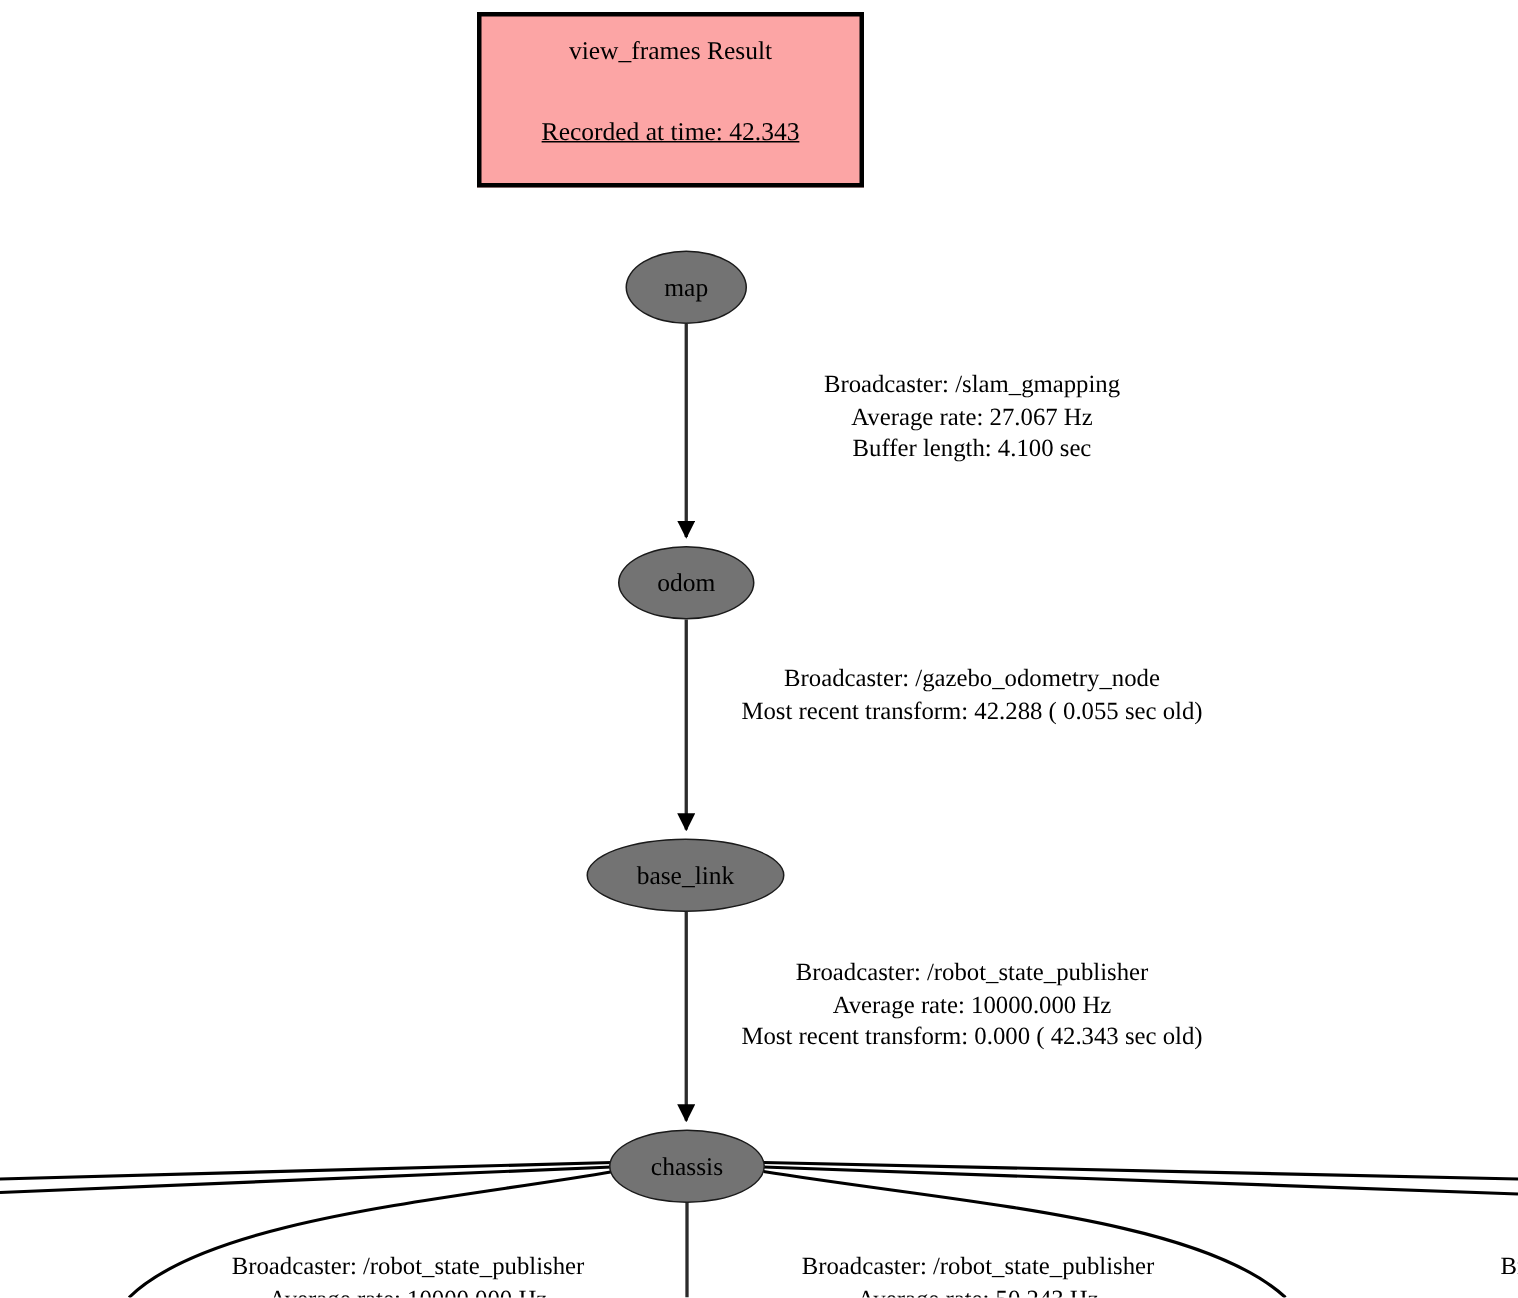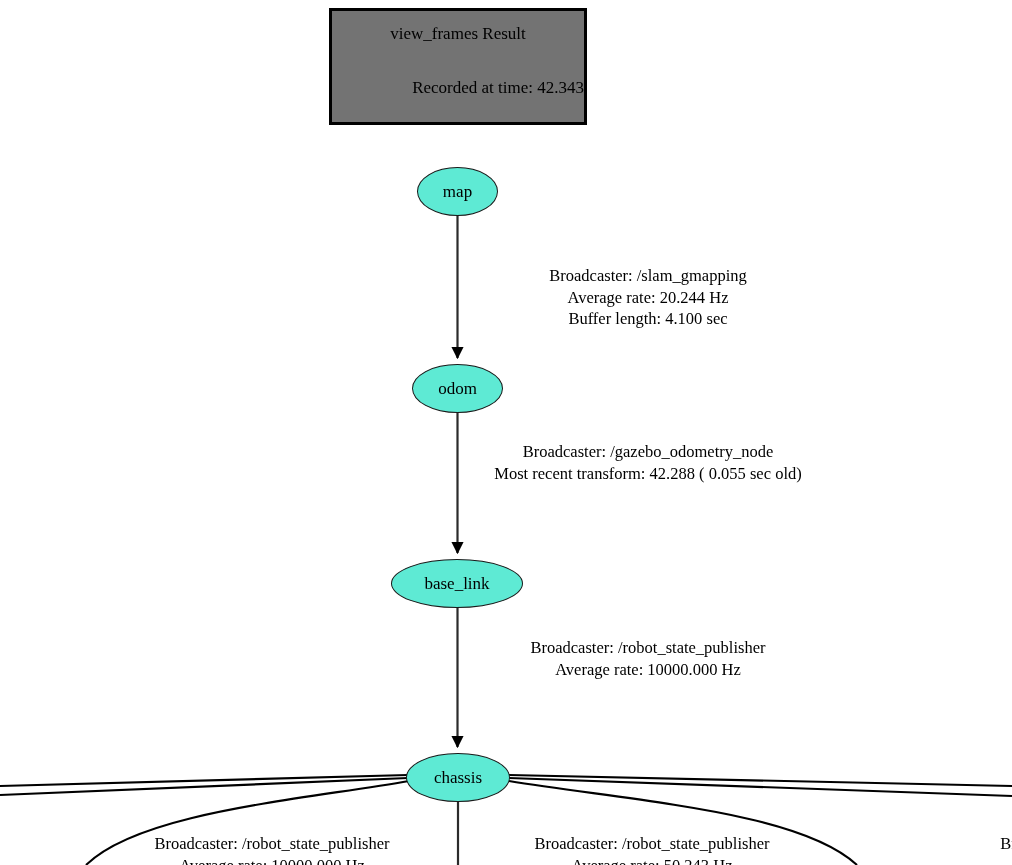--- a/index.html
+++ b/index.html
@@ -29,53 +29,54 @@
     left: 0;
     top: 0;
     width: 1012px;
     height: 865px;
     pointer-events: none;
   }
 
   
   .result-box {
     position: absolute;
-    left: 329px;
+    left: 318px;
     top: 8px;
     width: 258px;
     height: 117px;
     border: 3px solid #000000;
-    background: #737373;
+    background: #fca5a5;
     box-sizing: border-box;
   }
   .result-title {
     position: absolute;
     left: 0;
     top: 13px;
     width: 100%;
     text-align: center;
     font-size: 17px;
     line-height: 20px;
     white-space: nowrap;
   }
   .result-time {
     position: absolute;
     left: 0;
     top: 67px;
     width: 100%;
-    text-align: right;
+    text-align: center;
     font-size: 17px;
     line-height: 20px;
     white-space: nowrap;
+    text-decoration: underline;
   }
 
   
   .node {
     position: absolute;
-    background: #5eead4;
+    background: #737373;
     border: 1.6px solid #1a1a1a;
     border-radius: 50%;
     box-sizing: border-box;
     display: flex;
     align-items: center;
     justify-content: center;
   }
   .node-label {
     font-size: 17px;
     line-height: 17px;
@@ -92,21 +93,21 @@
   .edge-label {
     position: absolute;
     text-align: center;
     font-size: 16.5px;
     line-height: 21.5px;
     white-space: nowrap;
     color: #000000;
   }
   .edge-label div { white-space: nowrap; }
 
-  #label-map-odom       { left: 453px; top: 245px; width: 390px; margin-top: 20px; }
+  #label-map-odom       { left: 453px; top: 245px; width: 390px; }
   #label-odom-baselink  { left: 453px; top: 441px; width: 390px; }
   #label-baselink-chassis { left: 453px; top: 637px; width: 390px; }
 
   
   #label-bottom-left {
     left: 107px; top: 833px; width: 330px;
   }
   #label-bottom-center {
     left: 487px; top: 833px; width: 330px;
   }
@@ -160,32 +161,33 @@
   <div class="node" id="node-chassis">
     <span class="node-label">chassis</span>
   </div>
 
   <div class="node" id="node-base-link">
     <span class="node-label">base_link</span>
   </div>
 
   <div class="edge-label" id="label-map-odom">
     <div>Broadcaster: /slam_gmapping</div>
-    <div>Average rate: 20.244 Hz</div>
+    <div>Average rate: 27.067 Hz</div>
     <div>Buffer length: 4.100 sec</div>
   </div>
 
   <div class="edge-label" id="label-odom-baselink">
     <div>Broadcaster: /gazebo_odometry_node</div>
     <div>Most recent transform: 42.288 ( 0.055 sec old)</div>
   </div>
 
   <div class="edge-label" id="label-baselink-chassis">
     <div>Broadcaster: /robot_state_publisher</div>
     <div>Average rate: 10000.000 Hz</div>
+    <div>Most recent transform: 0.000 ( 42.343 sec old)</div>
   </div>
 
   <div class="edge-label" id="label-bottom-left">
     <div>Broadcaster: /robot_state_publisher</div>
     <div>Average rate: 10000.000 Hz</div>
   </div>
 
   <div class="edge-label" id="label-bottom-center">
     <div>Broadcaster: /robot_state_publisher</div>
     <div>Average rate: 50.243 Hz</div>

